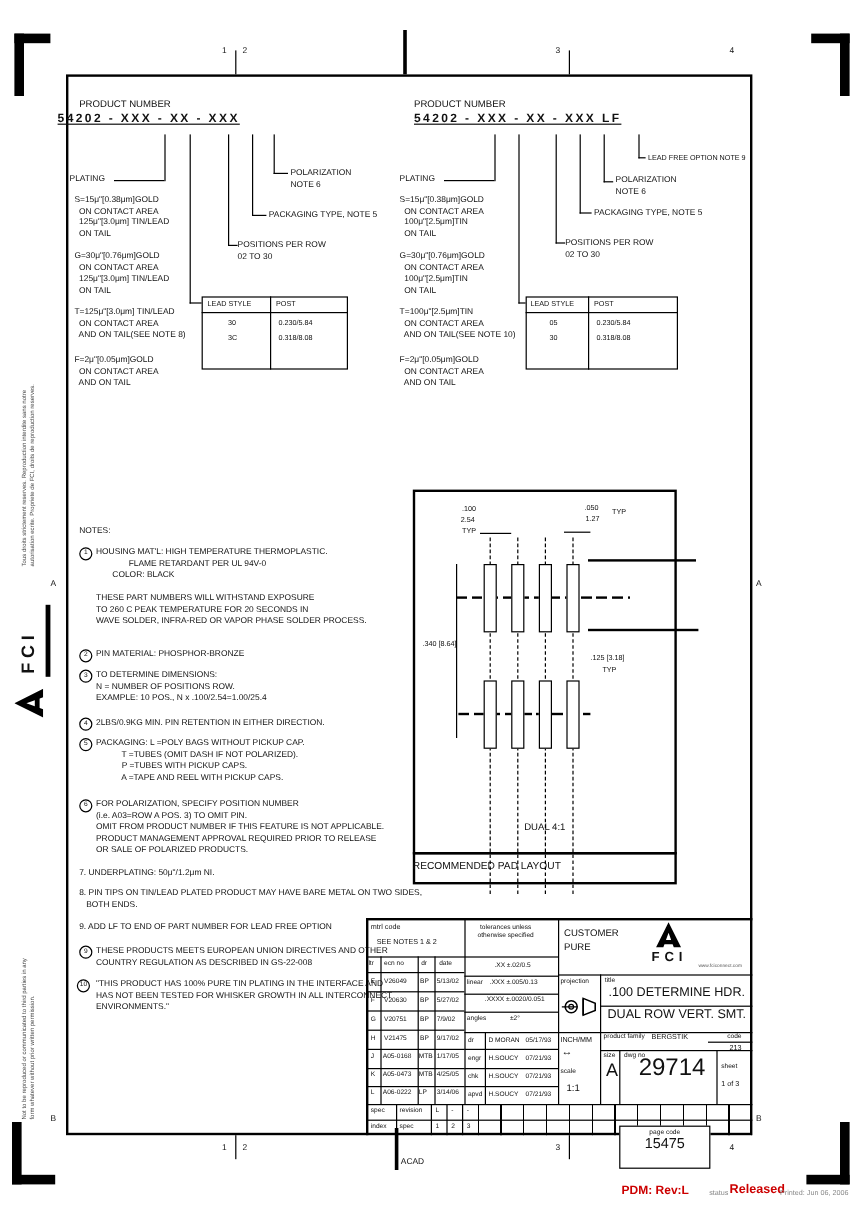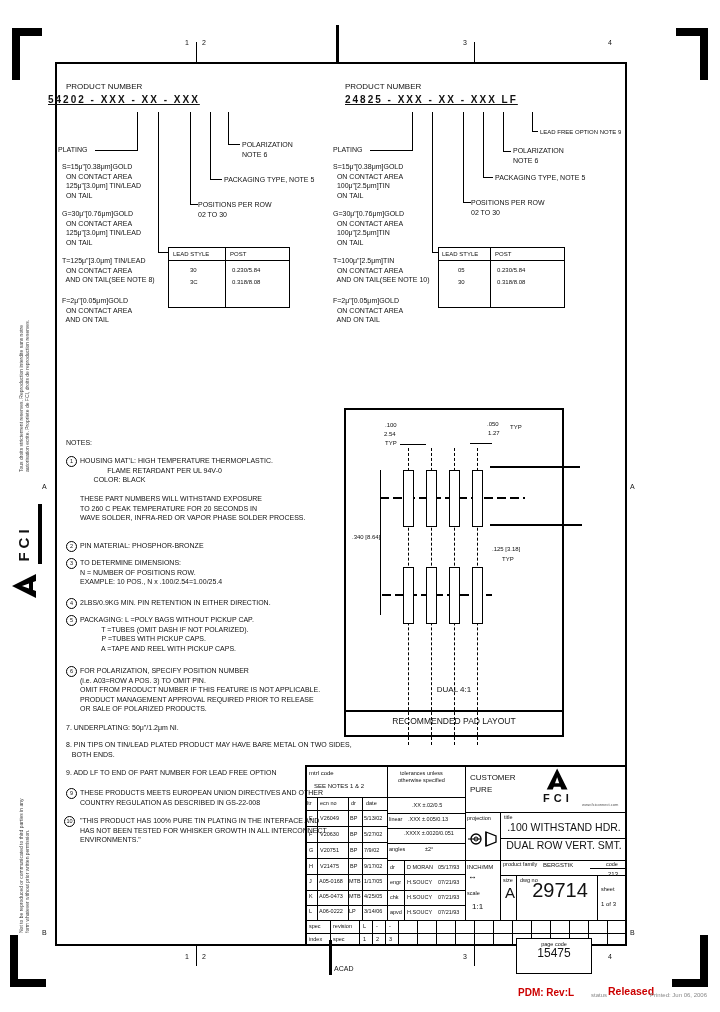--- a/index.html
+++ b/index.html
@@ -110,21 +110,21 @@
   <div class="ln" style="left:168px;top:260px;width:122px;height:1px;"></div>
   <div class="ln" style="left:225px;top:247px;width:1px;height:61px;"></div>
   <div class="t t6" style="left:173px;top:250px;">LEAD STYLE</div>
   <div class="t t6" style="left:230px;top:250px;">POST</div>
   <div class="t t6" style="left:190px;top:266px;">30</div>
   <div class="t t6" style="left:232px;top:266px;">0.230/5.84</div>
   <div class="t t6" style="left:190px;top:278px;">3C</div>
   <div class="t t6" style="left:232px;top:278px;">0.318/8.08</div>
 
   <div class="t" style="left:345px;top:82px;font-size:8px;">PRODUCT NUMBER</div>
-  <div class="pn" style="left:345px;top:94px;">24825 - XXX - XX - XXX LF</div>
+  <div class="pn" style="left:345px;top:94px;">54202 - XXX - XX - XXX LF</div>
   <div class="ln" style="left:370px;top:150px;width:42px;height:1px;"></div>
   <div class="ln" style="left:412px;top:112px;width:1px;height:39px;"></div>
   <div class="ln" style="left:432px;top:112px;width:1px;height:141px;"></div>
   <div class="ln" style="left:432px;top:252px;width:6px;height:1px;"></div>
   <div class="ln" style="left:463px;top:112px;width:1px;height:91px;"></div>
   <div class="ln" style="left:463px;top:202px;width:8px;height:1px;"></div>
   <div class="ln" style="left:483px;top:112px;width:1px;height:66px;"></div>
   <div class="ln" style="left:483px;top:177px;width:10px;height:1px;"></div>
   <div class="ln" style="left:503px;top:112px;width:1px;height:40px;"></div>
   <div class="ln" style="left:503px;top:151px;width:8px;height:1px;"></div>
@@ -196,21 +196,21 @@
   <span class="circ" style="position:absolute;left:66px;top:788px;">9</span>
   <div class="t" style="left:80px;top:788px;">THESE PRODUCTS MEETS EUROPEAN UNION DIRECTIVES AND OTHER
 COUNTRY REGULATION AS DESCRIBED IN GS-22-008</div>
   <span class="circ" style="position:absolute;left:64px;top:816px;">10</span>
   <div class="t" style="left:80px;top:816px;">"THIS PRODUCT HAS 100% PURE TIN PLATING IN THE INTERFACE AND
 HAS NOT BEEN TESTED FOR WHISKER GROWTH IN ALL INTERCONNECT
 ENVIRONMENTS."</div>
 
   <div class="box" style="left:344px;top:408px;width:220px;height:304px;border-width:2px;"></div>
   <div class="box" style="left:344px;top:710px;width:220px;height:27px;border-width:2px;"></div>
-  <div class="t" style="left:344px;top:717px;width:220px;text-align:center;font-size:8.5px;">RECOMMENDED PAD LAYOUT</div>
+  <div class="t" style="left:344px;top:717px;width:220px;font-size:8.5px;">RECOMMENDED PAD LAYOUT</div>
   <div class="t" style="left:344px;top:685px;width:220px;text-align:center;font-size:8px;">DUAL 4:1</div>
 
   <div class="dashv" style="left:408px;top:448px;height:297px;"></div>
   <div class="dashv" style="left:431px;top:448px;height:297px;"></div>
   <div class="dashv" style="left:454px;top:448px;height:297px;"></div>
   <div class="dashv" style="left:477px;top:448px;height:297px;"></div>
   <div class="busln" style="left:380px;top:497px;width:145px;"></div>
   <div class="busln" style="left:382px;top:594px;width:110px;"></div>
 
   <div class="pad" style="left:403px;top:470px;"></div>
@@ -339,21 +339,21 @@
   <span style="position:absolute;left:468px;top:826px;">
     <svg width="30" height="26" viewBox="0 0 30 26">
       <line x1="0" y1="13" x2="13" y2="13" stroke="#000" stroke-width="1"></line>
       <circle cx="8" cy="13" r="5" fill="none" stroke="#000" stroke-width="1.3"></circle>
       <circle cx="8" cy="13" r="2" fill="none" stroke="#000" stroke-width="1"></circle>
       <polygon points="18,6 28,10 28,16 18,20" fill="none" stroke="#000" stroke-width="1.3"></polygon>
       <line x1="18" y1="6" x2="18" y2="20" stroke="#000" stroke-width="1.3"></line>
     </svg>
   </span>
   <div class="t t5" style="left:504px;top:814px;">title</div>
-  <div class="t" style="left:502px;top:823px;width:124px;text-align:center;font-size:10.5px;">.100 WITHSTAND HDR.</div>
+  <div class="t" style="left:502px;top:823px;width:124px;text-align:center;font-size:10.5px;">.100 DETERMINE HDR.</div>
   <div class="t" style="left:502px;top:841px;width:124px;text-align:center;font-size:10.5px;">DUAL ROW VERT. SMT.</div>
   <div class="ln" style="left:500px;top:838px;width:127px;height:1px;"></div>
 
   <div class="t t6" style="left:467px;top:863px;">INCH/MM</div>
   <div class="t" style="left:468px;top:872px;font-size:9px;">↔</div>
   <div class="ln" style="left:500px;top:875px;width:127px;height:1px;"></div>
   <div class="t t5" style="left:503px;top:861px;">product family</div>
   <div class="t t6" style="left:543px;top:861px;">BERGSTIK</div>
   <div class="t t5" style="left:606px;top:861px;">code</div>
   <div class="t t6" style="left:608px;top:870px;">213</div>

